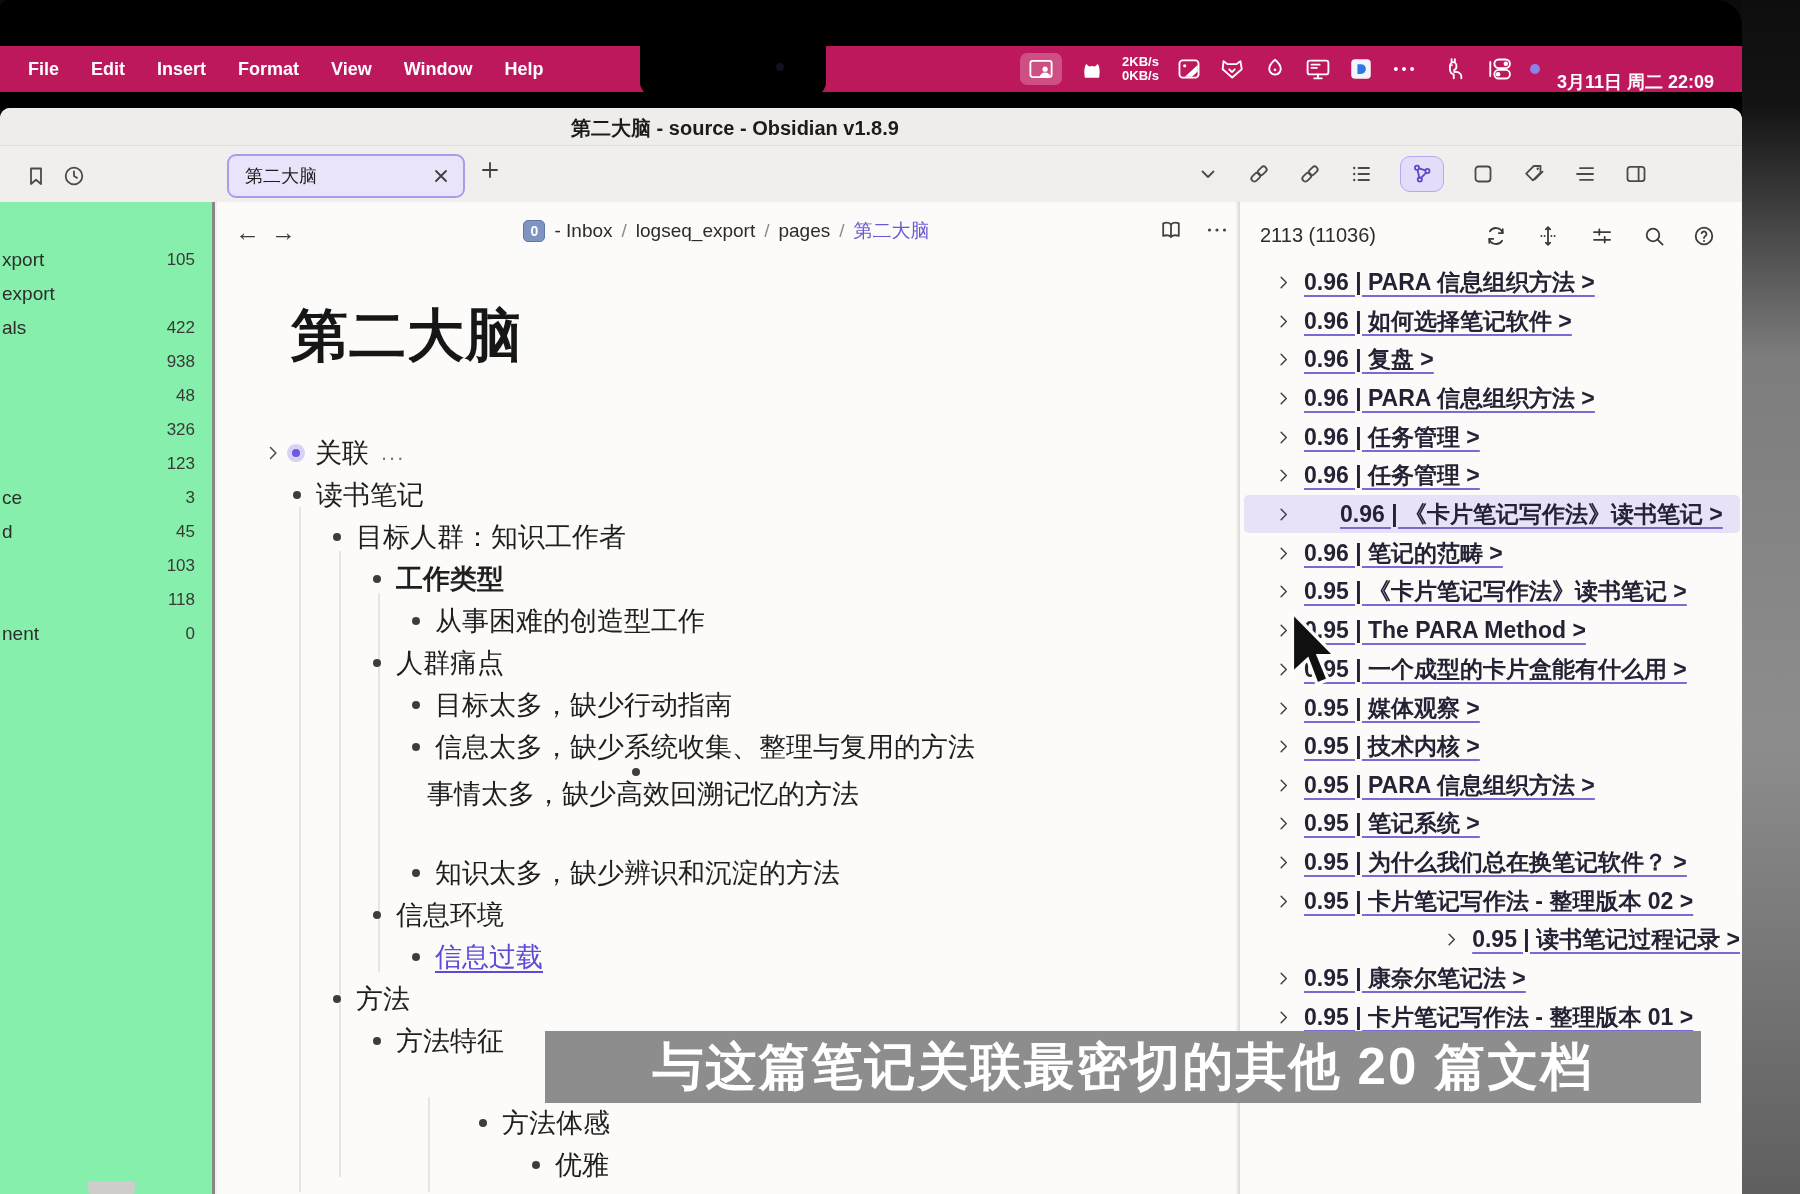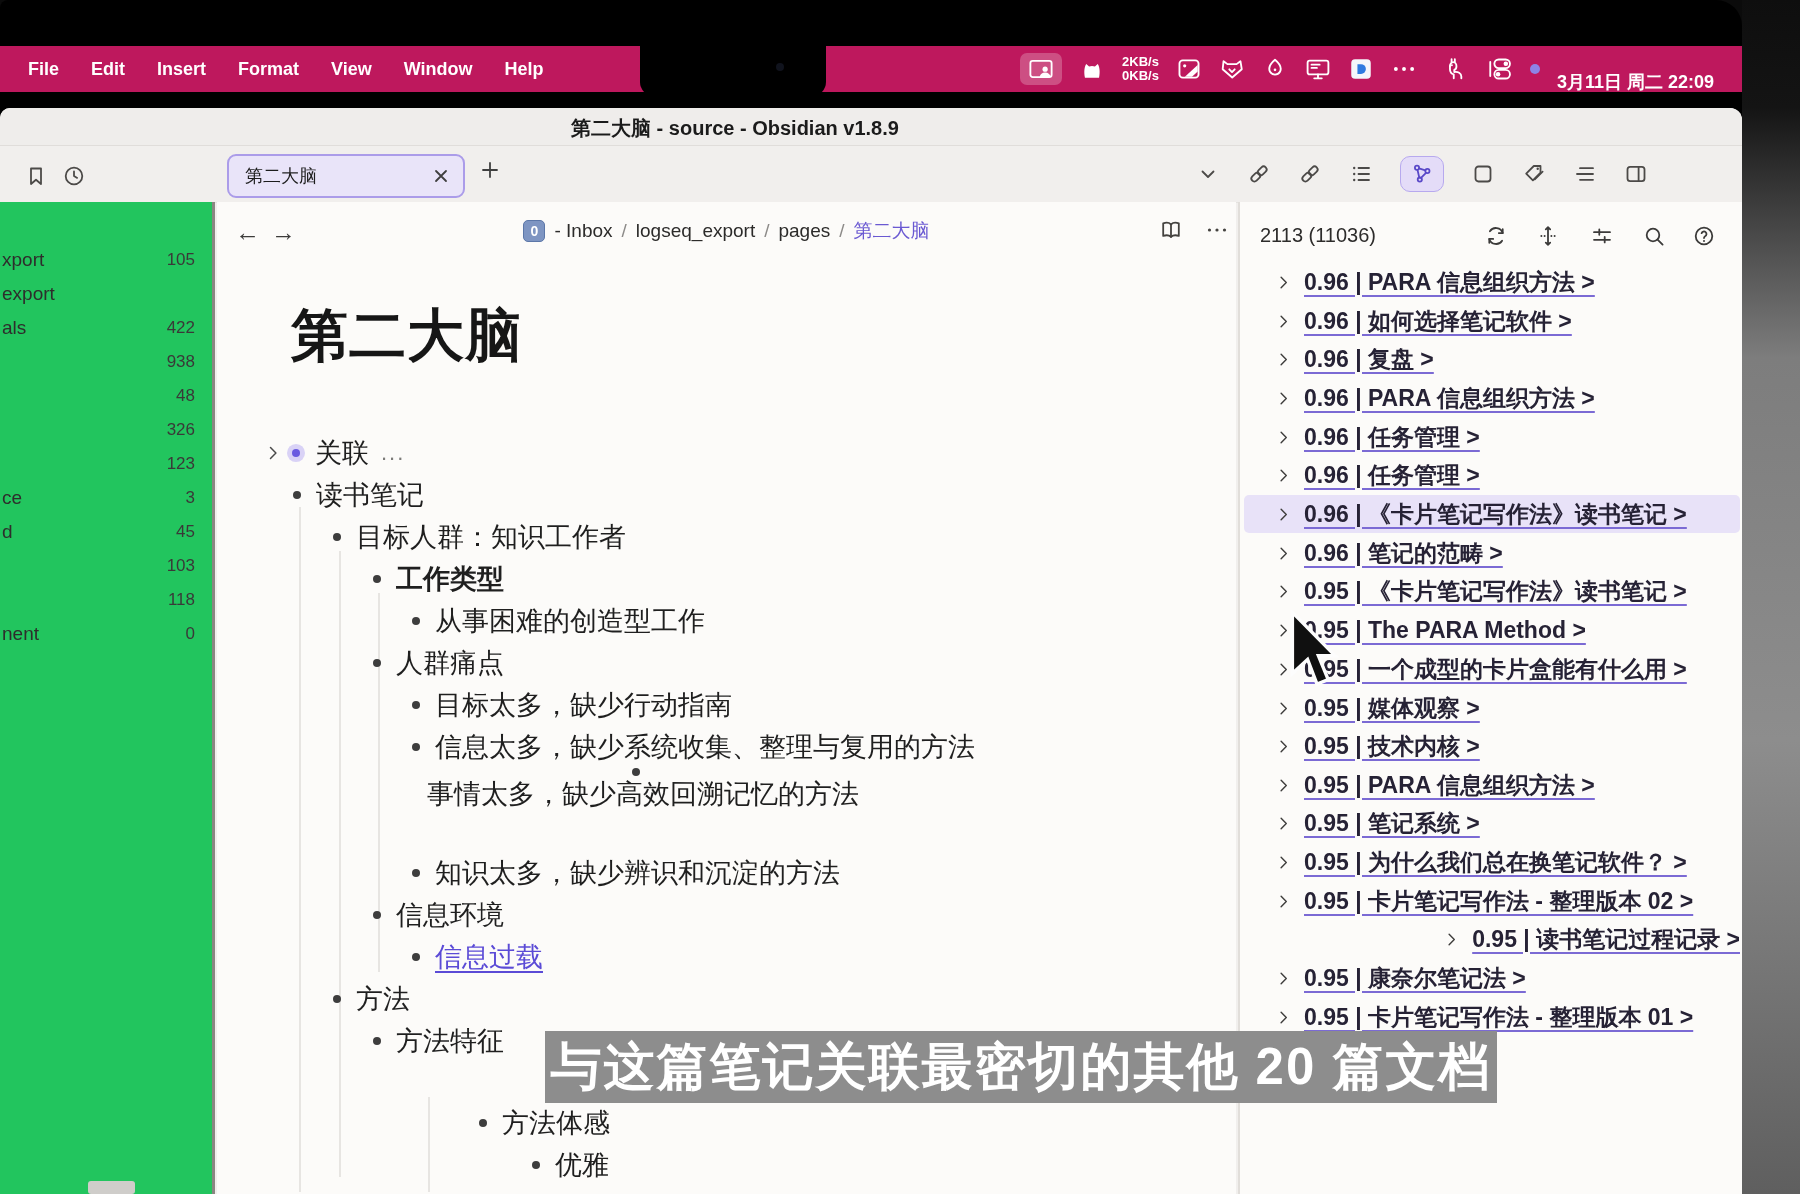--- a/index.html
+++ b/index.html
@@ -34,21 +34,21 @@
   .tb-ic{position:absolute;top:18px;color:#4c4a48;}
   .tab{position:absolute;left:227px;top:8px;width:238px;height:44px;background:#e9e4f9;border:2px solid #ab9ce9;
        border-radius:9px;display:flex;align-items:center;padding:0 10px 0 16px;}
   .tab-label{flex:1;font-size:18px;color:#1d1d1d;}
   .tab-close{color:#3f3f3f;display:flex;}
   .tab-plus{position:absolute;left:478px;top:12px;color:#3f3f3f;}
   .tb-right{position:absolute;left:1196px;top:0;width:452px;height:56px;display:flex;align-items:center;justify-content:space-between;color:#4c4a48;}
   .pill-active{background:#e4dcf8;border:1.5px solid #b7a9ee;border-radius:10px;padding:5px 9px;color:#5a49c8;display:flex;}
   .hairline{position:absolute;left:0;top:94px;width:100%;height:1px;background:#e5e3e0;}
   
-  .sidebar{position:absolute;left:0;top:94px;width:215px;height:992px;background:#22c55e;}
+  .sidebar{position:absolute;left:0;top:94px;width:215px;height:992px;background:#86efac;}
   .sidebar::after{content:"";position:absolute;right:0;top:0;width:3px;height:100%;background:#8a8682;}
   .side-row{position:absolute;left:0;width:100%;height:30px;display:flex;align-items:center;}
   .side-label{position:absolute;left:2px;font-size:19px;color:#2e2d2c;white-space:nowrap;}
   .side-count{position:absolute;right:20px;font-size:17px;color:#3a3938;}
   .editor{position:absolute;left:217px;top:94px;width:1019px;height:992px;background:#fcfbf9;}
   .rpanel{position:absolute;left:1238px;top:94px;width:504px;height:992px;background:#fcfbf9;border-left:2px solid #e1deda;}
   
   .nav-arrow{position:absolute;top:16px;font-size:25px;color:#3c3b3a;}
   .crumbs{position:absolute;left:0;right:0;top:16px;display:flex;justify-content:center;align-items:center;
           font-size:19px;color:#2c2b2a;gap:9px;white-space:nowrap;}
@@ -68,21 +68,21 @@
   .oellipsis{margin-left:12px;font-size:22px;color:#7c7b79;letter-spacing:2px;}
   
   .rp-head{position:absolute;left:20px;top:22px;font-size:20px;color:#2d2c2b;}
   .rp-ic{position:absolute;top:22px;color:#3c3b3a;}
   .rp-row{position:absolute;left:4px;width:496px;height:38px;display:flex;align-items:center;border-radius:5px;}
   .rp-row.hl{background:#e8e2f8;}
   .rp-chev{margin-left:30px;color:#3e3d3c;display:flex;}
   .rp-link{margin-left:11px;font-size:23px;font-weight:600;color:#262235;white-space:nowrap;
            text-decoration:underline;text-decoration-color:#7b6ad4;text-decoration-thickness:2px;text-underline-offset:5px;}
   
-  .subtitle{position:absolute;left:545px;top:1031px;width:952px;height:72px;background:#8d8d8d;
+  .subtitle{position:absolute;left:545px;top:1031px;width:1156px;height:72px;background:#8d8d8d;
             display:flex;align-items:center;justify-content:center;}
   .subtitle span{font-size:51px;font-weight:800;color:#ffffff;letter-spacing:2px;white-space:nowrap;}
   .cursor{position:absolute;left:1288px;top:610px;pointer-events:none;}
   .chip{position:absolute;left:88px;top:1181px;width:47px;height:13px;background:#cfcdca;border-radius:3px;}
   svg{display:block;}
 </style>
 </head>
 <body>
 
 <div class="stage">
@@ -511,21 +511,21 @@
               <span class="rp-link">0.96 | 任务管理 &gt;</span>
             </div>
             <div class="rp-row" style="top: 254px;">
               <span class="rp-chev">
                 <svg width="19" height="19" viewBox="0 0 24 24">
                   <path d="M9 5.5l6.5 6.5L9 18.5" fill="none" stroke="currentColor" stroke-width="1.8" stroke-linecap="round" stroke-linejoin="round"></path>
                 </svg>
               </span>
               <span class="rp-link">0.96 | 任务管理 &gt;</span>
             </div>
-            <div class="rp-row hl" style="top: 293px;">
+            <div class="rp-row hl" style="top: 293px; gap: 36px;">
               <span class="rp-chev">
                 <svg width="19" height="19" viewBox="0 0 24 24">
                   <path d="M9 5.5l6.5 6.5L9 18.5" fill="none" stroke="currentColor" stroke-width="1.8" stroke-linecap="round" stroke-linejoin="round"></path>
                 </svg>
               </span>
               <span class="rp-link">0.96 | 《卡片笔记写作法》读书笔记 &gt;</span>
             </div>
             <div class="rp-row" style="top: 332px;">
               <span class="rp-chev">
                 <svg width="19" height="19" viewBox="0 0 24 24">

